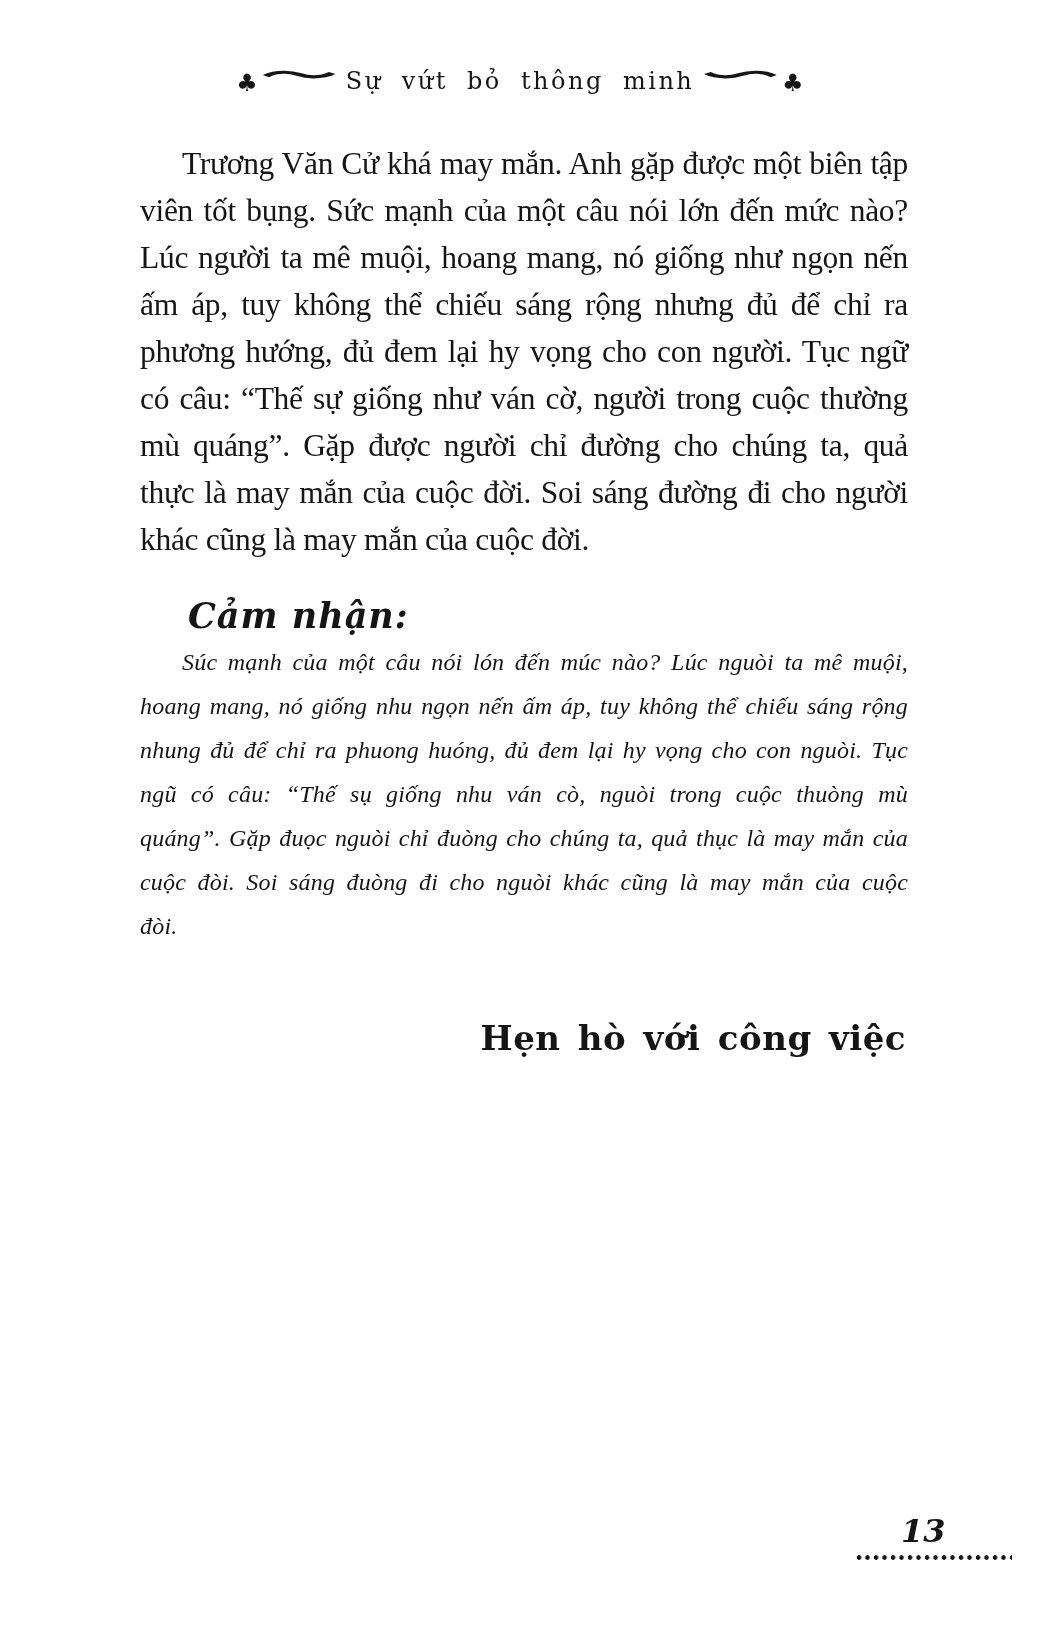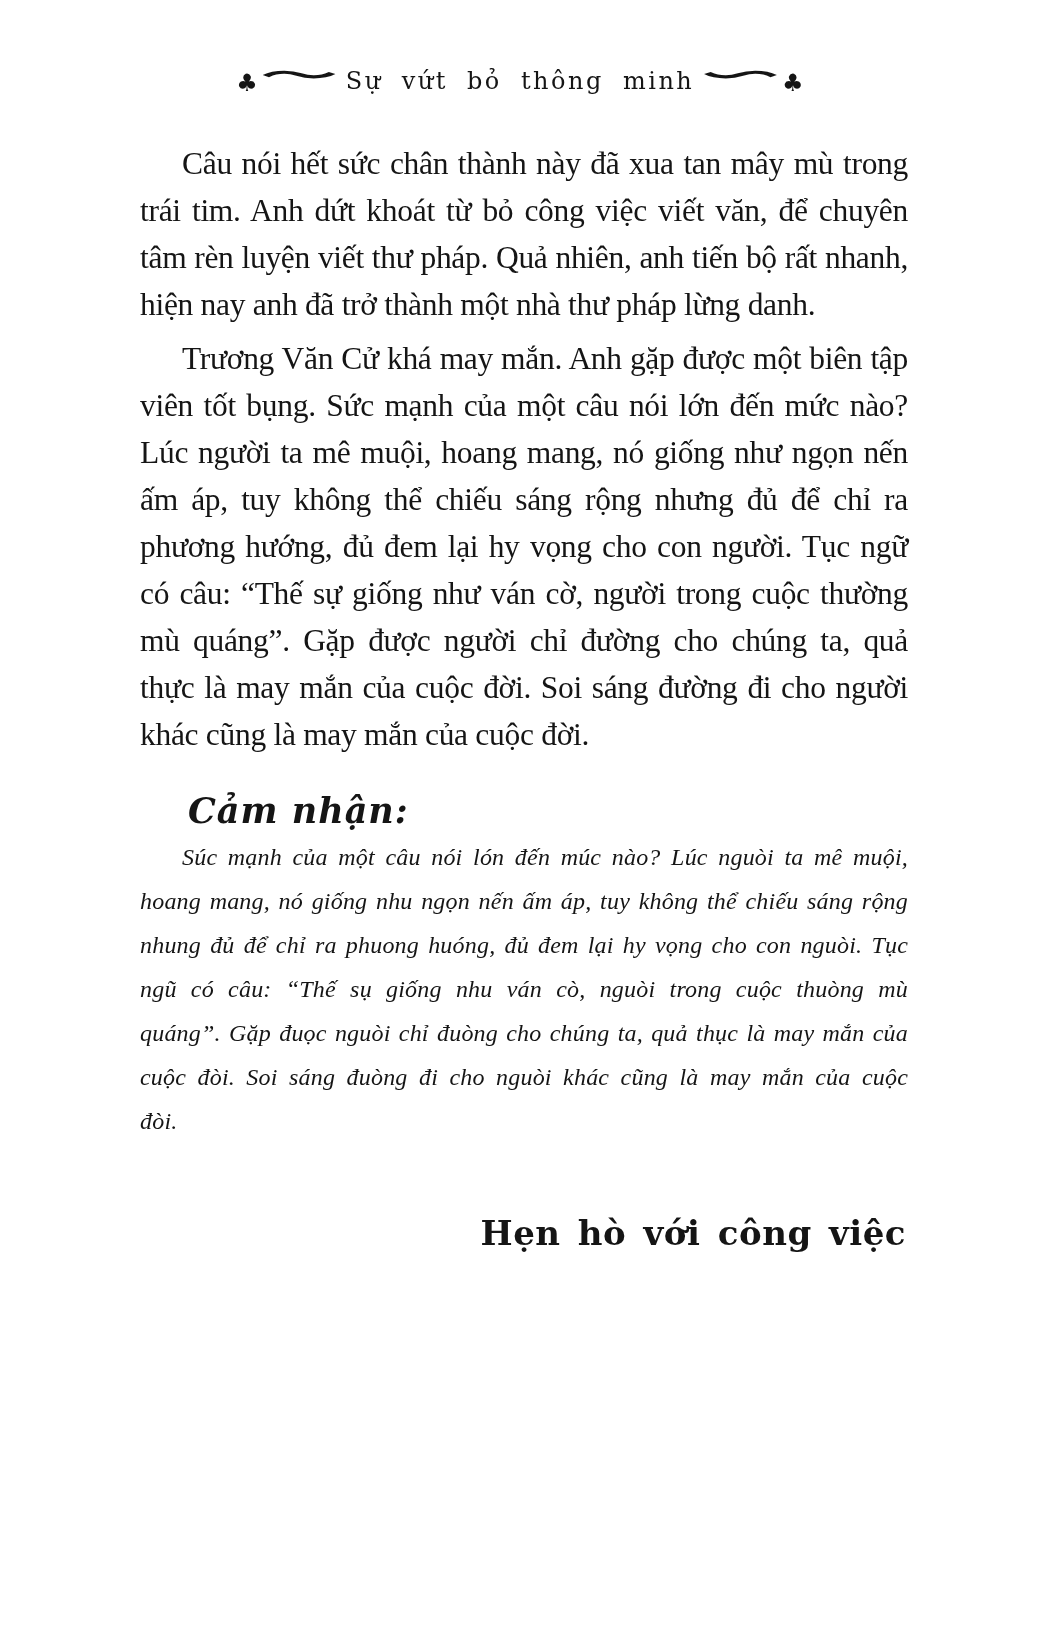--- a/index.html
+++ b/index.html
@@ -110,23 +110,26 @@
 </head>
 <body>
 
 <div class="page">
 
   <div class="running-header">
     <span class="orn left"><span class="trefoil">♣</span><span class="swash">〜</span></span><span class="chapter-title">Sự vứt bỏ thông minh</span><span class="orn right"><span class="trefoil">♣</span><span class="swash">〜</span></span>
   </div>
 
   <div class="content">
-    <p class="body indent">Câu nói hết sức chân thành này đã xua tan mây mù trong trái tim. Anh dứt khoát từ bỏ công việc viết văn, để chuyên tâm rèn luyện viết thư pháp. Quả nhiên, anh tiến bộ rất nhanh, hiện nay anh đã trở thành một nhà thư pháp lừng danh.</p>
     <p class="body indent">Trương Văn Cử khá may mắn. Anh gặp được một biên tập viên tốt bụng. Sức mạnh của một câu nói lớn đến mức nào? Lúc người ta mê muội, hoang mang, nó giống như ngọn nến ấm áp, tuy không thể chiếu sáng rộng nhưng đủ để chỉ ra phương hướng, đủ đem lại hy vọng cho con người. Tục ngữ có câu: “Thế sự giống như ván cờ, người trong cuộc thường mù quáng”. Gặp được người chỉ đường cho chúng ta, quả thực là may mắn của cuộc đời. Soi sáng đường đi cho người khác cũng là may mắn của cuộc đời.</p>
 
     <div class="reflect-label">Cảm nhận:</div>
     <p class="reflect indent">Súc mạnh của một câu nói lón đến múc nào? Lúc nguòi ta mê muội, hoang mang, nó giống nhu ngọn nến ấm áp, tuy không thể chiếu sáng rộng nhung đủ để chỉ ra phuong huóng, đủ đem lại hy vọng cho con nguòi. Tục ngũ có câu: “Thế sụ giống nhu ván cò, nguòi trong cuộc thuòng mù quáng”. Gặp đuọc nguòi chỉ đuòng cho chúng ta, quả thục là may mắn của cuộc đòi. Soi sáng đuòng đi cho nguòi khác cũng là may mắn của cuộc đòi.</p>
 
     <h2 class="section-title">Hẹn hò với công việc</h2>
   </div>
 
+  <div class="footer">
+    <span class="pagenum">13</span>
+    <span class="dotted-leader"></span>
+  </div>
 
 </div>
 
 </body></html>

